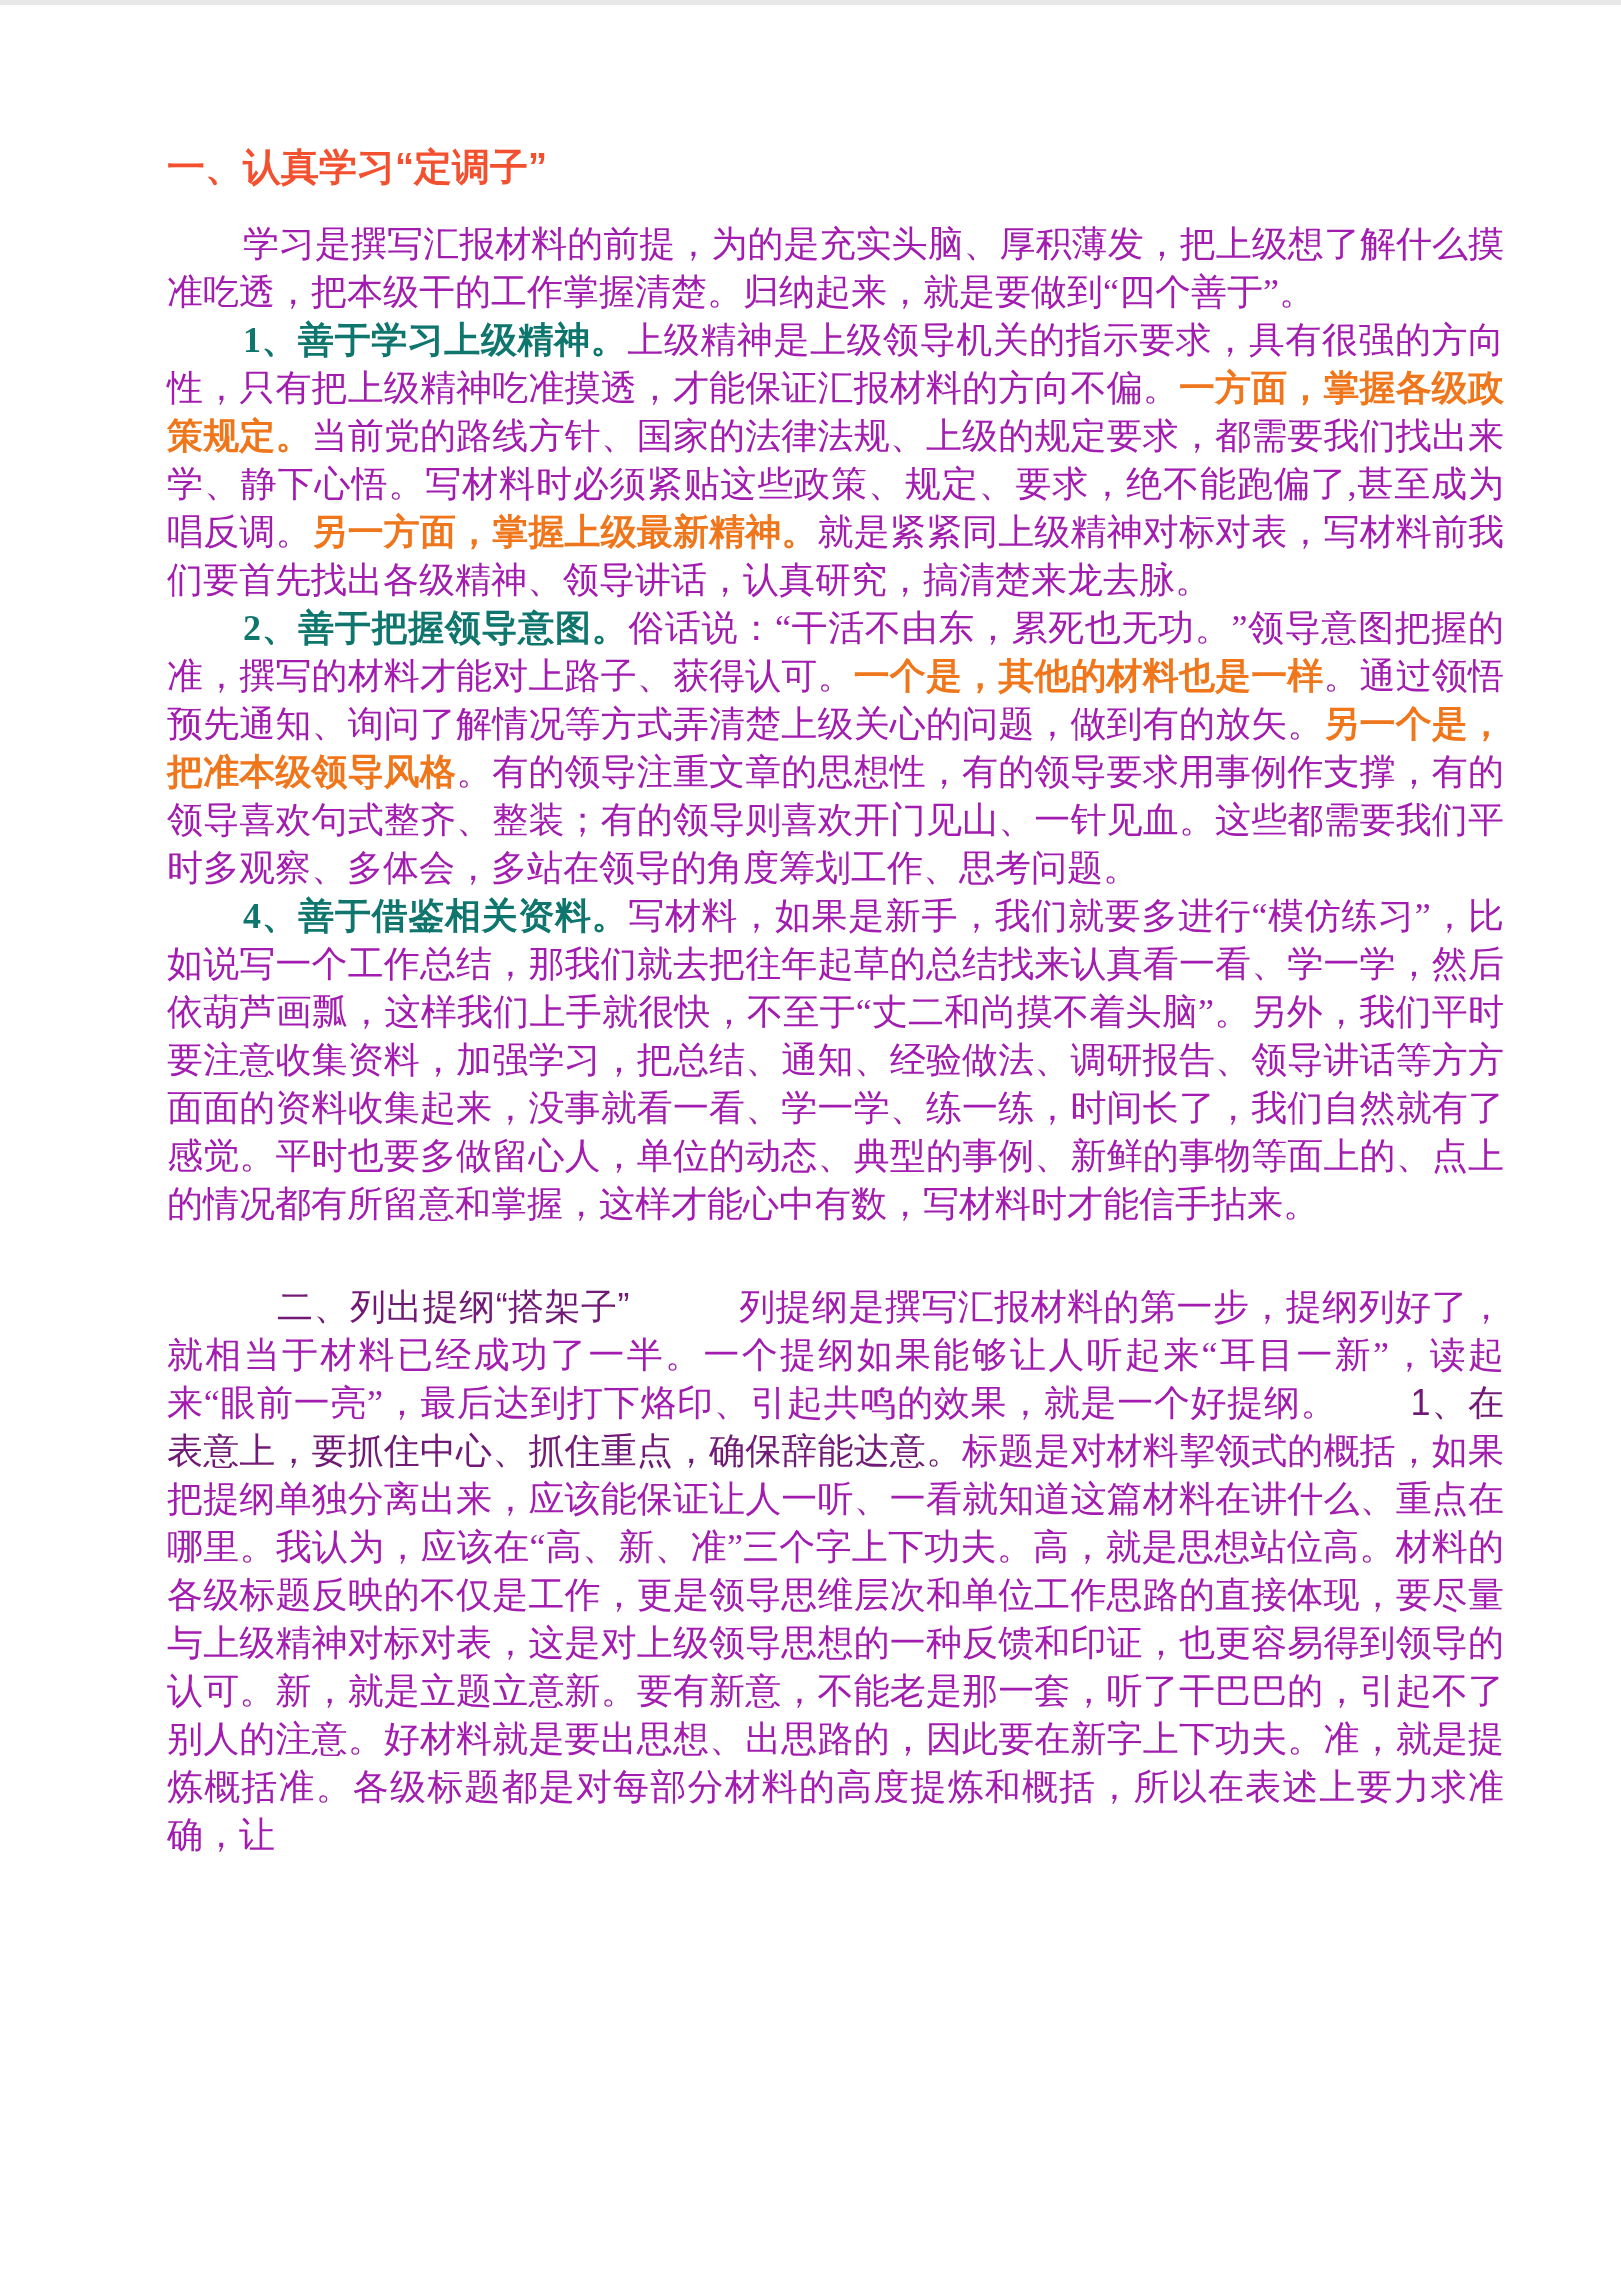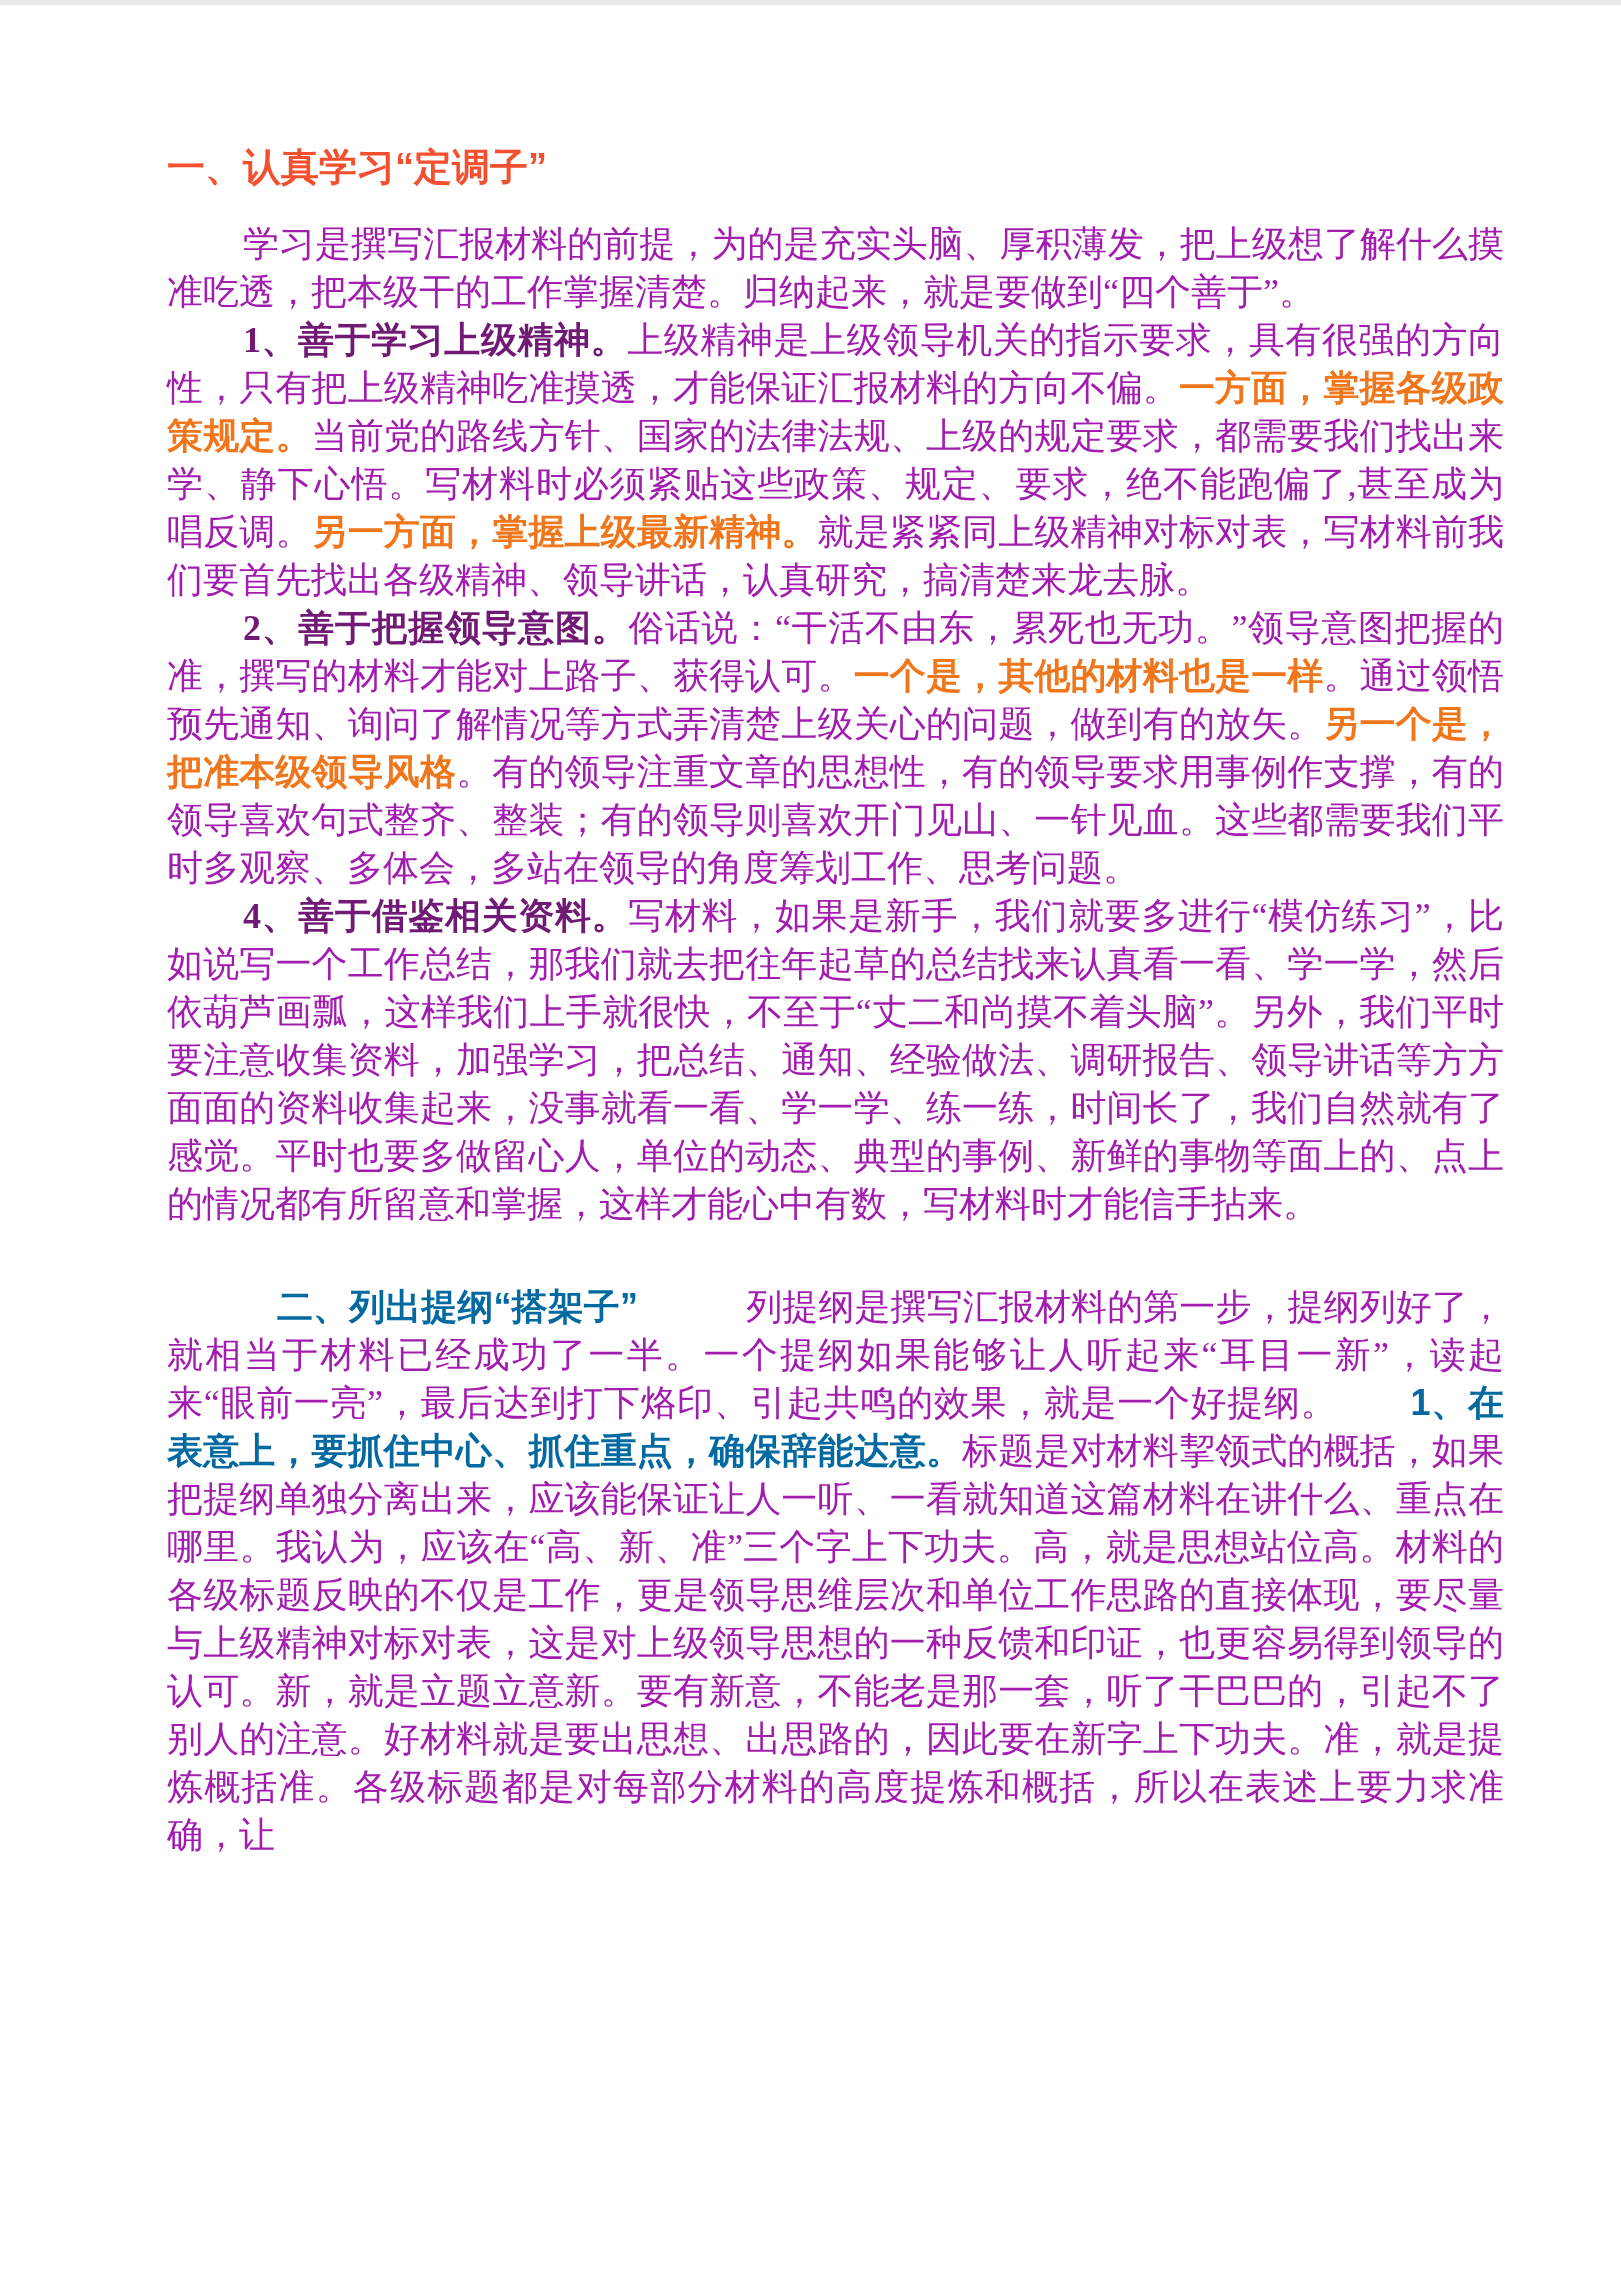--- a/index.html
+++ b/index.html
@@ -21,23 +21,23 @@
     font-weight:bold;
     font-size:38px;
     line-height:51px;
     color:#F3502F;
     margin:0 0 27.4px 0;
     text-align:left;
   }
   p.para{margin:0;text-indent:76px;}
   p.para.sec2{margin-top:55px;text-indent:110px;}
   .n{font-weight:normal;color:#a21caf;}
-  .b{font-weight:bold;color:#701a75;}
+  .b{font-weight:bold;color:#0f766e;}
   .o{font-weight:bold;color:#F0761B;}
-  .hs{font-weight:bold;color:#0369a1;font-family:"Liberation Sans","DejaVu Sans",sans-serif;}
+  .hs{font-weight:normal;color:#701a75;font-family:"Liberation Sans","DejaVu Sans",sans-serif;}
 </style>
 </head>
 <body>
 
 <div class="page">
 
   <h1 class="h1">一、认真学习“定调子”</h1>
 
   <p class="para">
     <span class="n">学习是撰写汇报材料的前提，为的是充实头脑、厚积薄发，把上级想了解什么摸准吃透，把本级干的工作掌握清楚。归纳起来，就是要做到“四个善于”。</span>

